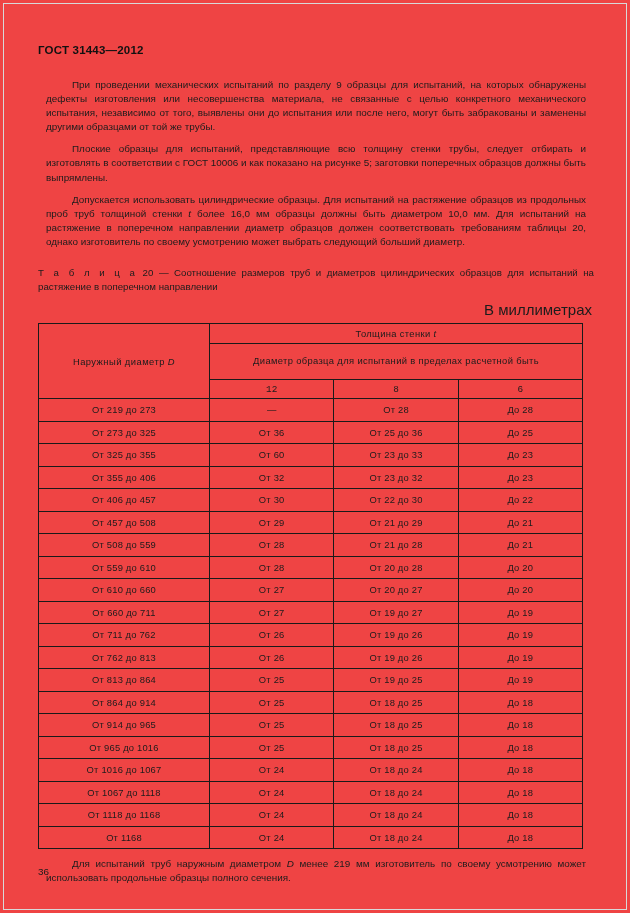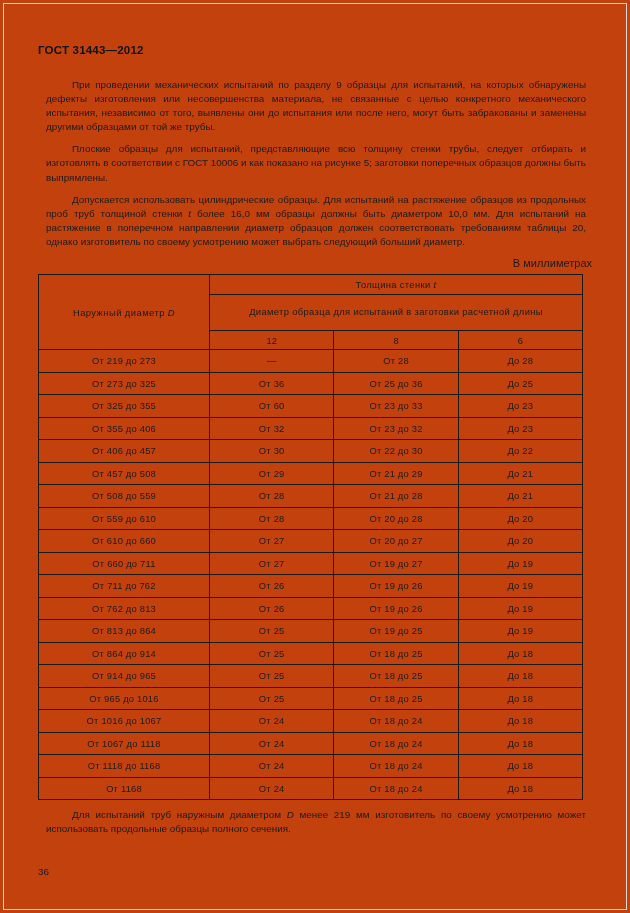--- a/index.html
+++ b/index.html
@@ -15,21 +15,21 @@
     color: #1a1a1a;
     overflow: hidden;
   }
   .page {
     position: absolute;
     left: 0; top: 0;
     width: 630px;
     height: 913px;
     box-sizing: border-box;
     padding: 0;
-    background: #c2410c;
+    background: #ef4444;
   }
   .page-border {
     position: absolute;
     left: 3px; top: 3px;
     width: 624px;
     height: 907px;
     border: 1px solid #d8d8d8;
     box-sizing: border-box;
     pointer-events: none;
   }
@@ -63,21 +63,21 @@
     font-size: 9.7px;
     line-height: 13.6px;
     margin: 17px 0 0 0;
     text-align: justify;
     color: #1c1c1c;
   }
   .sp-word {
     letter-spacing: 2.1px;
   }
   .units-note {
-    font-size: 11px;
+    font-size: 15px;
     text-align: right;
     margin: 8px 0 5px 0;
     padding-right: 2px;
     color: #1c1c1c;
   }
 
   table.main-table {
     border-collapse: collapse;
     width: 545px;
     table-layout: fixed;
@@ -102,20 +102,21 @@
     height: 19px;
     letter-spacing: 0.35px;
   }
   th.group-sub {
     height: 35px;
     line-height: 12.6px;
     letter-spacing: 0.35px;
   }
   th.num-head {
     height: 18px;
+    font-family: Liberation Mono, monospace;
   }
   td.data-cell {
     height: 21.5px;
     letter-spacing: 0.2px;
   }
   .col-b { width: 124px; }
   .col-c { width: 126px; }
   .col-e { width: 125px; }
 
   .footer-para {
@@ -139,31 +140,32 @@
 
     <div class="doc-header">ГОСТ 31443—2012</div>
 
     <p class="body-text indent">При проведении механических испытаний по разделу 9 образцы для испытаний, на которых обнаружены дефекты изготовления или несовершенства материала, не связанные с целью конкретного механического испытания, независимо от того, выявлены они до испытания или после него, могут быть забракованы и заменены другими образцами от той же трубы.</p>
 
 
     <p class="body-text indent">Плоские образцы для испытаний, представляющие всю толщину стенки трубы, следует отбирать и изготовлять в соответствии с ГОСТ 10006 и как показано на рисунке 5; заготовки поперечных образцов должны быть выпрямлены.</p>
 
     <p class="body-text indent"><span>Допускается использовать цилиндрические образцы. Для испытаний на растяжение образцов из продольных проб труб толщиной стенки </span><span class="italic">t</span><span> более 16,0 мм образцы должны быть диаметром 10,0 мм. Для испытаний на растяжение в поперечном направлении диаметр образцов должен соответствовать требованиям таблицы 20, однако изготовитель по своему усмотрению может выбрать следующий больший диаметр.</span></p>
 
+    <p class="table-caption"><span class="sp-word">Т а б л и ц а</span> <span>20</span> <span>—</span> <span>Соотношение  размеров  труб и диаметров цилиндрических образцов для испытаний на растяжение в поперечном направлении</span></p>
 
     <div class="units-note">В миллиметрах</div>
 
     <table class="main-table">
       <thead>
         <tr>
           <th class="col-d" rowspan="3"><span>Наружный диаметр </span><span class="italic">D</span></th>
           <th class="group-head" colspan="3"><span>Толщина стенки </span><span class="italic">t</span></th>
         </tr>
         <tr>
-          <th class="group-sub" colspan="3">Диаметр образца для испытаний в заготовки расчетной длины</th>
+          <th class="group-sub" colspan="3">Диаметр образца для испытаний в пределах расчетной быть</th>
         </tr>
         <tr>
           <th class="num-head col-b">12</th>
           <th class="num-head col-c">8</th>
           <th class="num-head col-e">6</th>
         </tr>
       </thead>
       <tbody id="table-body">
           <tr>
             <td class="data-cell ">От 219 до 273</td>

